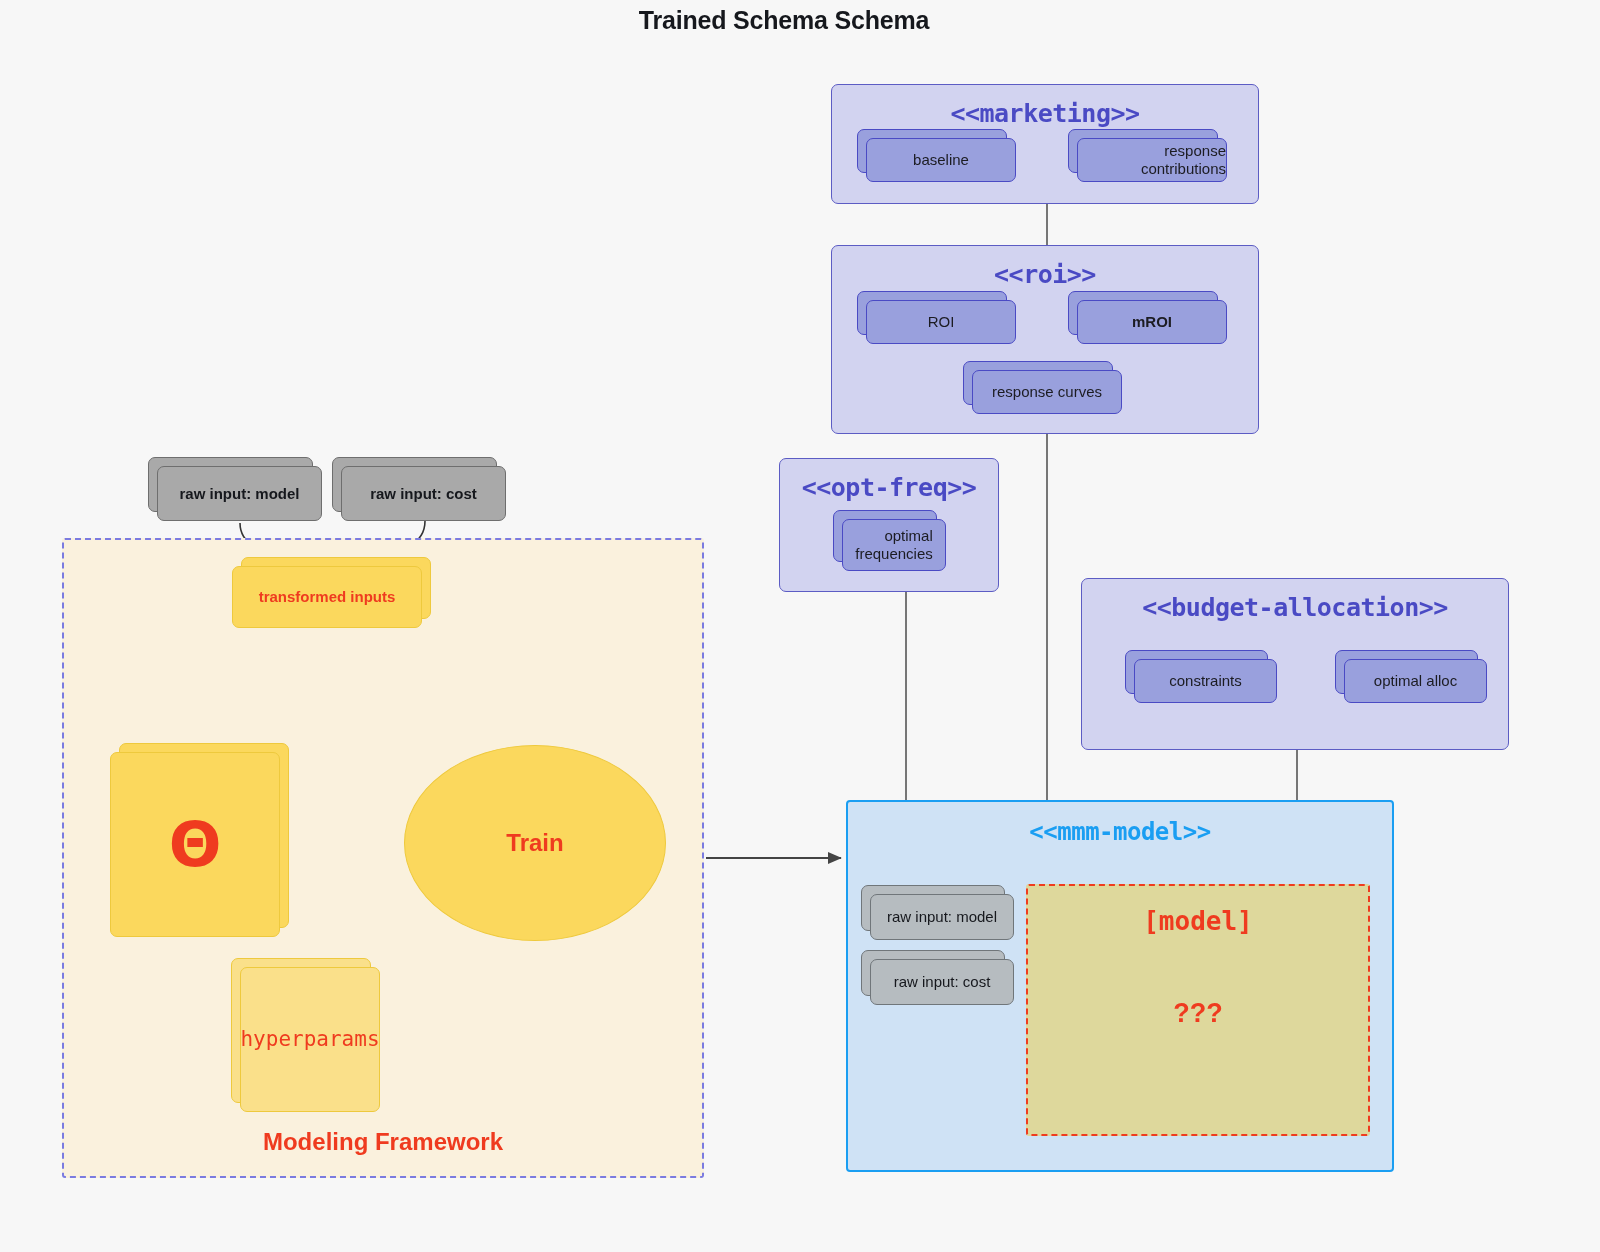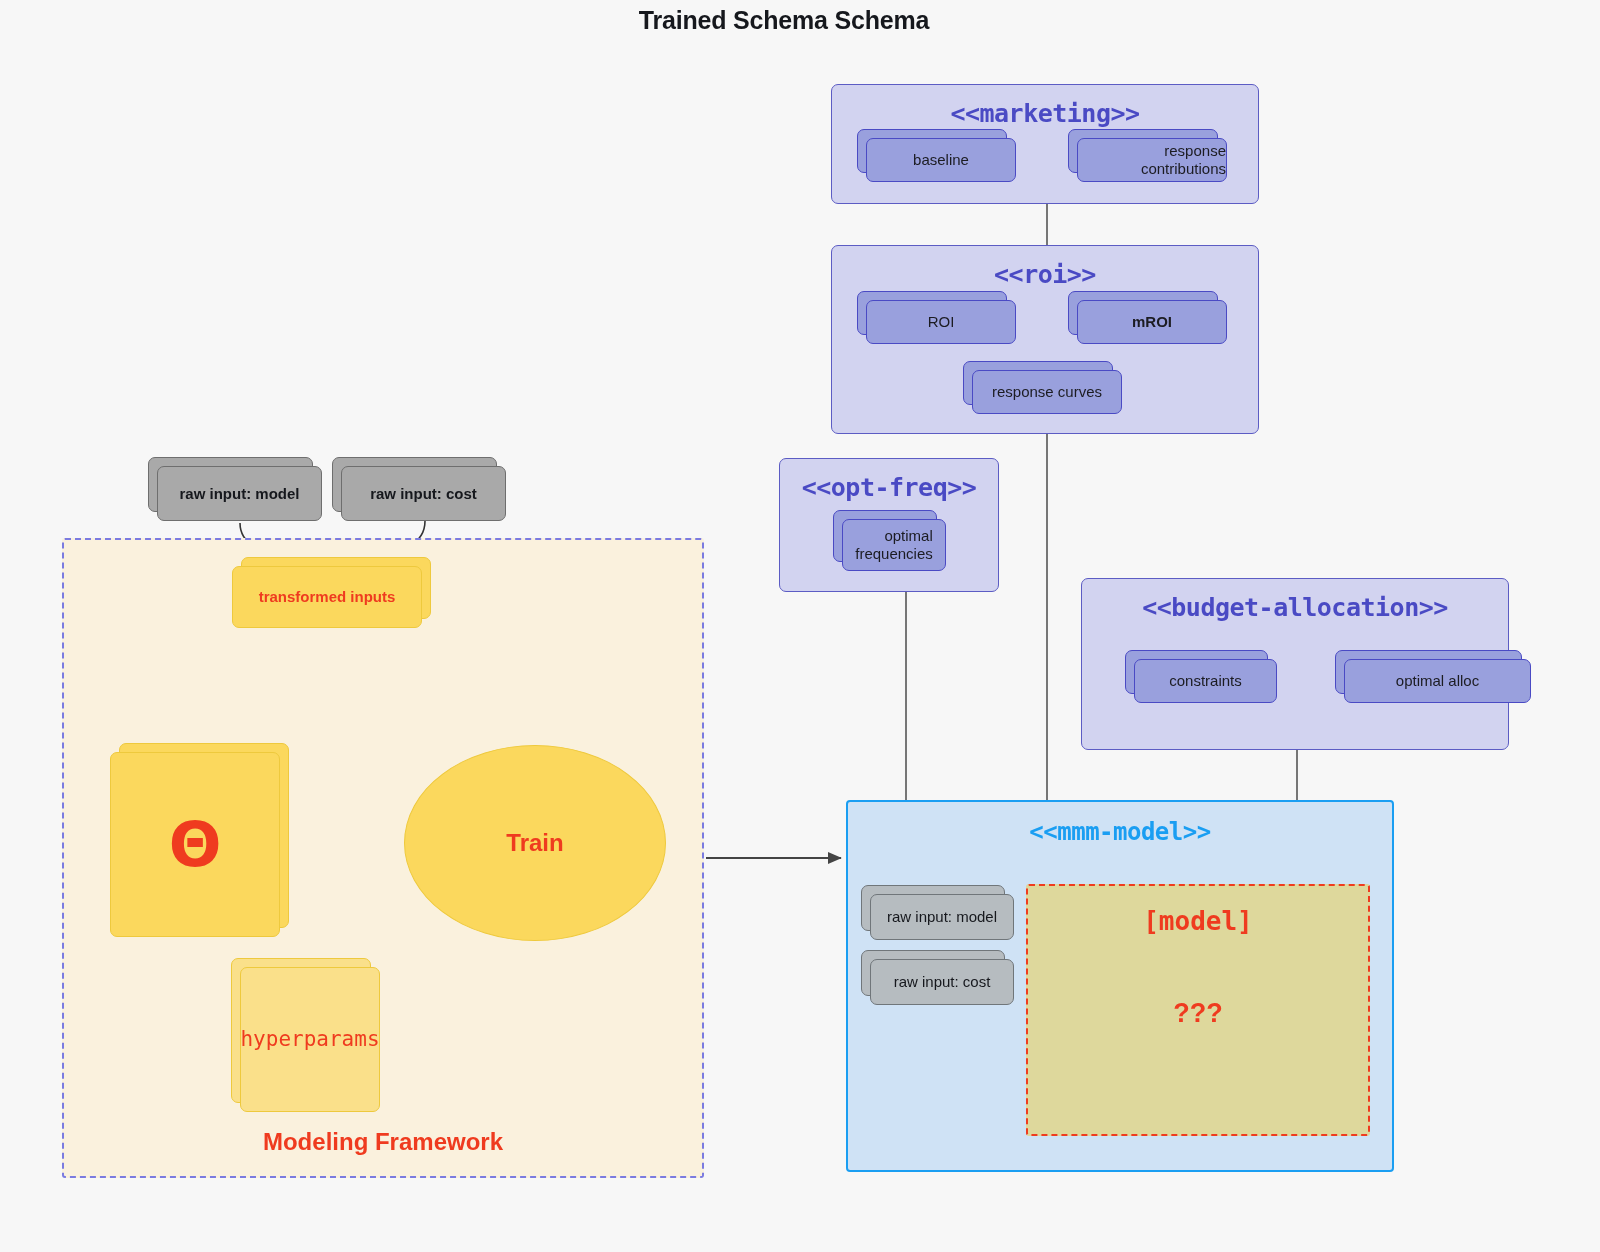--- a/index.html
+++ b/index.html
@@ -247,21 +247,21 @@
       </div>
     </div>
   </div>
 
   <div class="abs pkg" id="pkg-budget" style="left:1081px; top:578px; width:428px; height:172px;">
     <div class="pkg-title">&lt;&lt;budget-allocation&gt;&gt;</div>
     <div class="stack card-purple" style="left:52px; top:80px; width:143px; height:44px;">
       <div class="shadow"></div>
       <div class="face">constraints</div>
     </div>
-    <div class="stack card-purple" style="left:262px; top:80px; width:143px; height:44px;padding-left:44px;">
+    <div class="stack card-purple" style="left:262px; top:80px; width:143px; height:44px;">
       <div class="shadow"></div>
       <div class="face">optimal alloc</div>
     </div>
   </div>
 
   <div class="abs" id="pkg-mmm">
     <div class="pkg-title">&lt;&lt;mmm-model&gt;&gt;</div>
     <div class="stack card-gray2" style="left:22px; top:92px; width:144px; height:46px;">
       <div class="shadow"></div>
       <div class="face">raw input: model</div>

